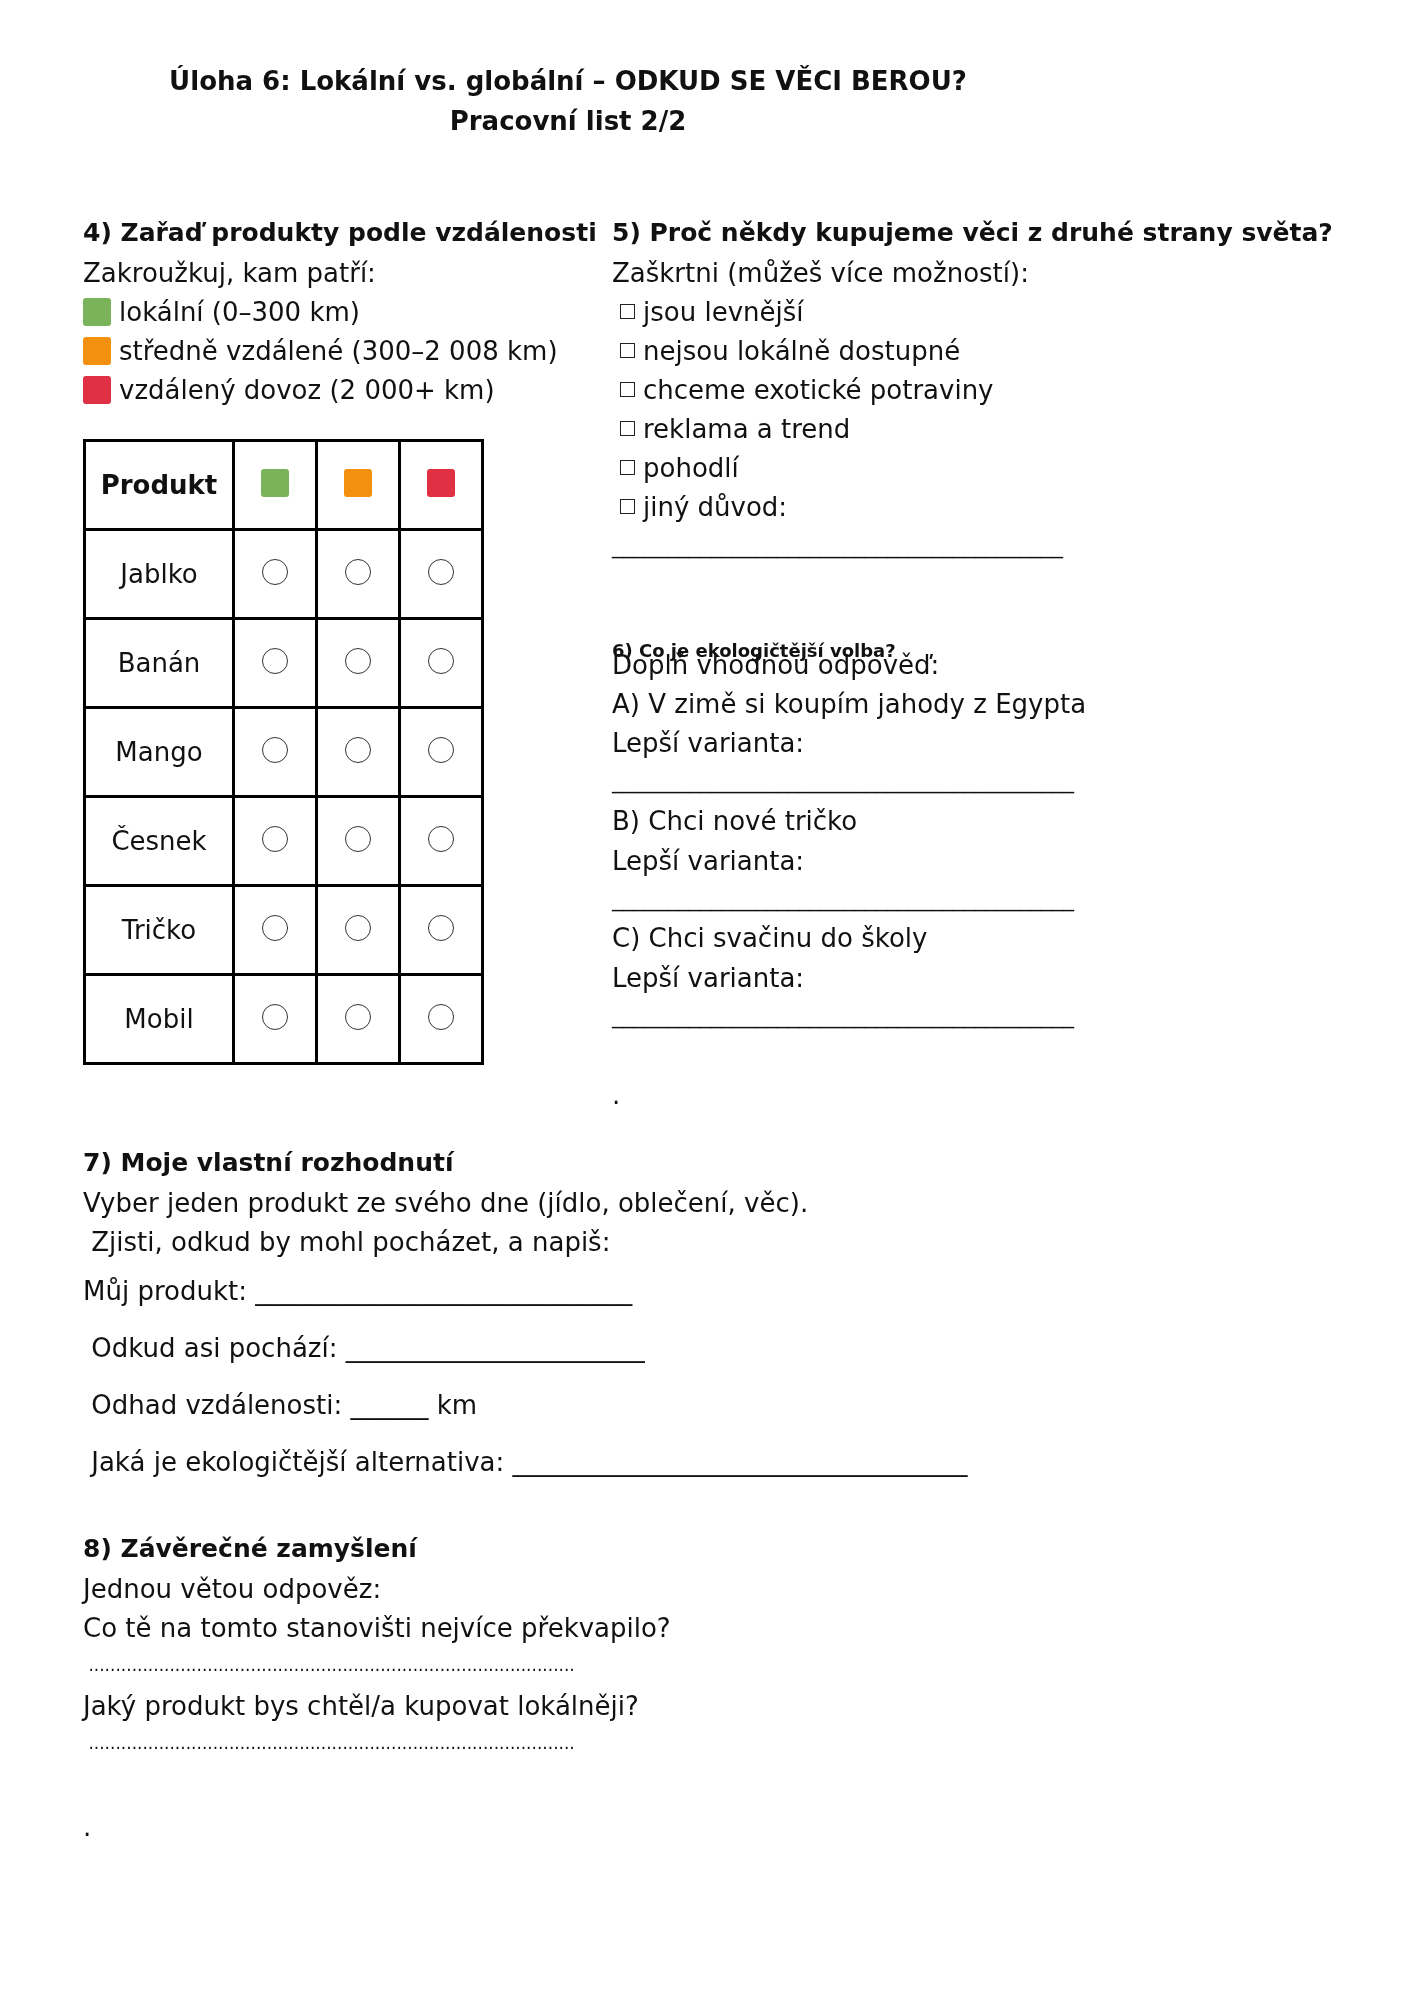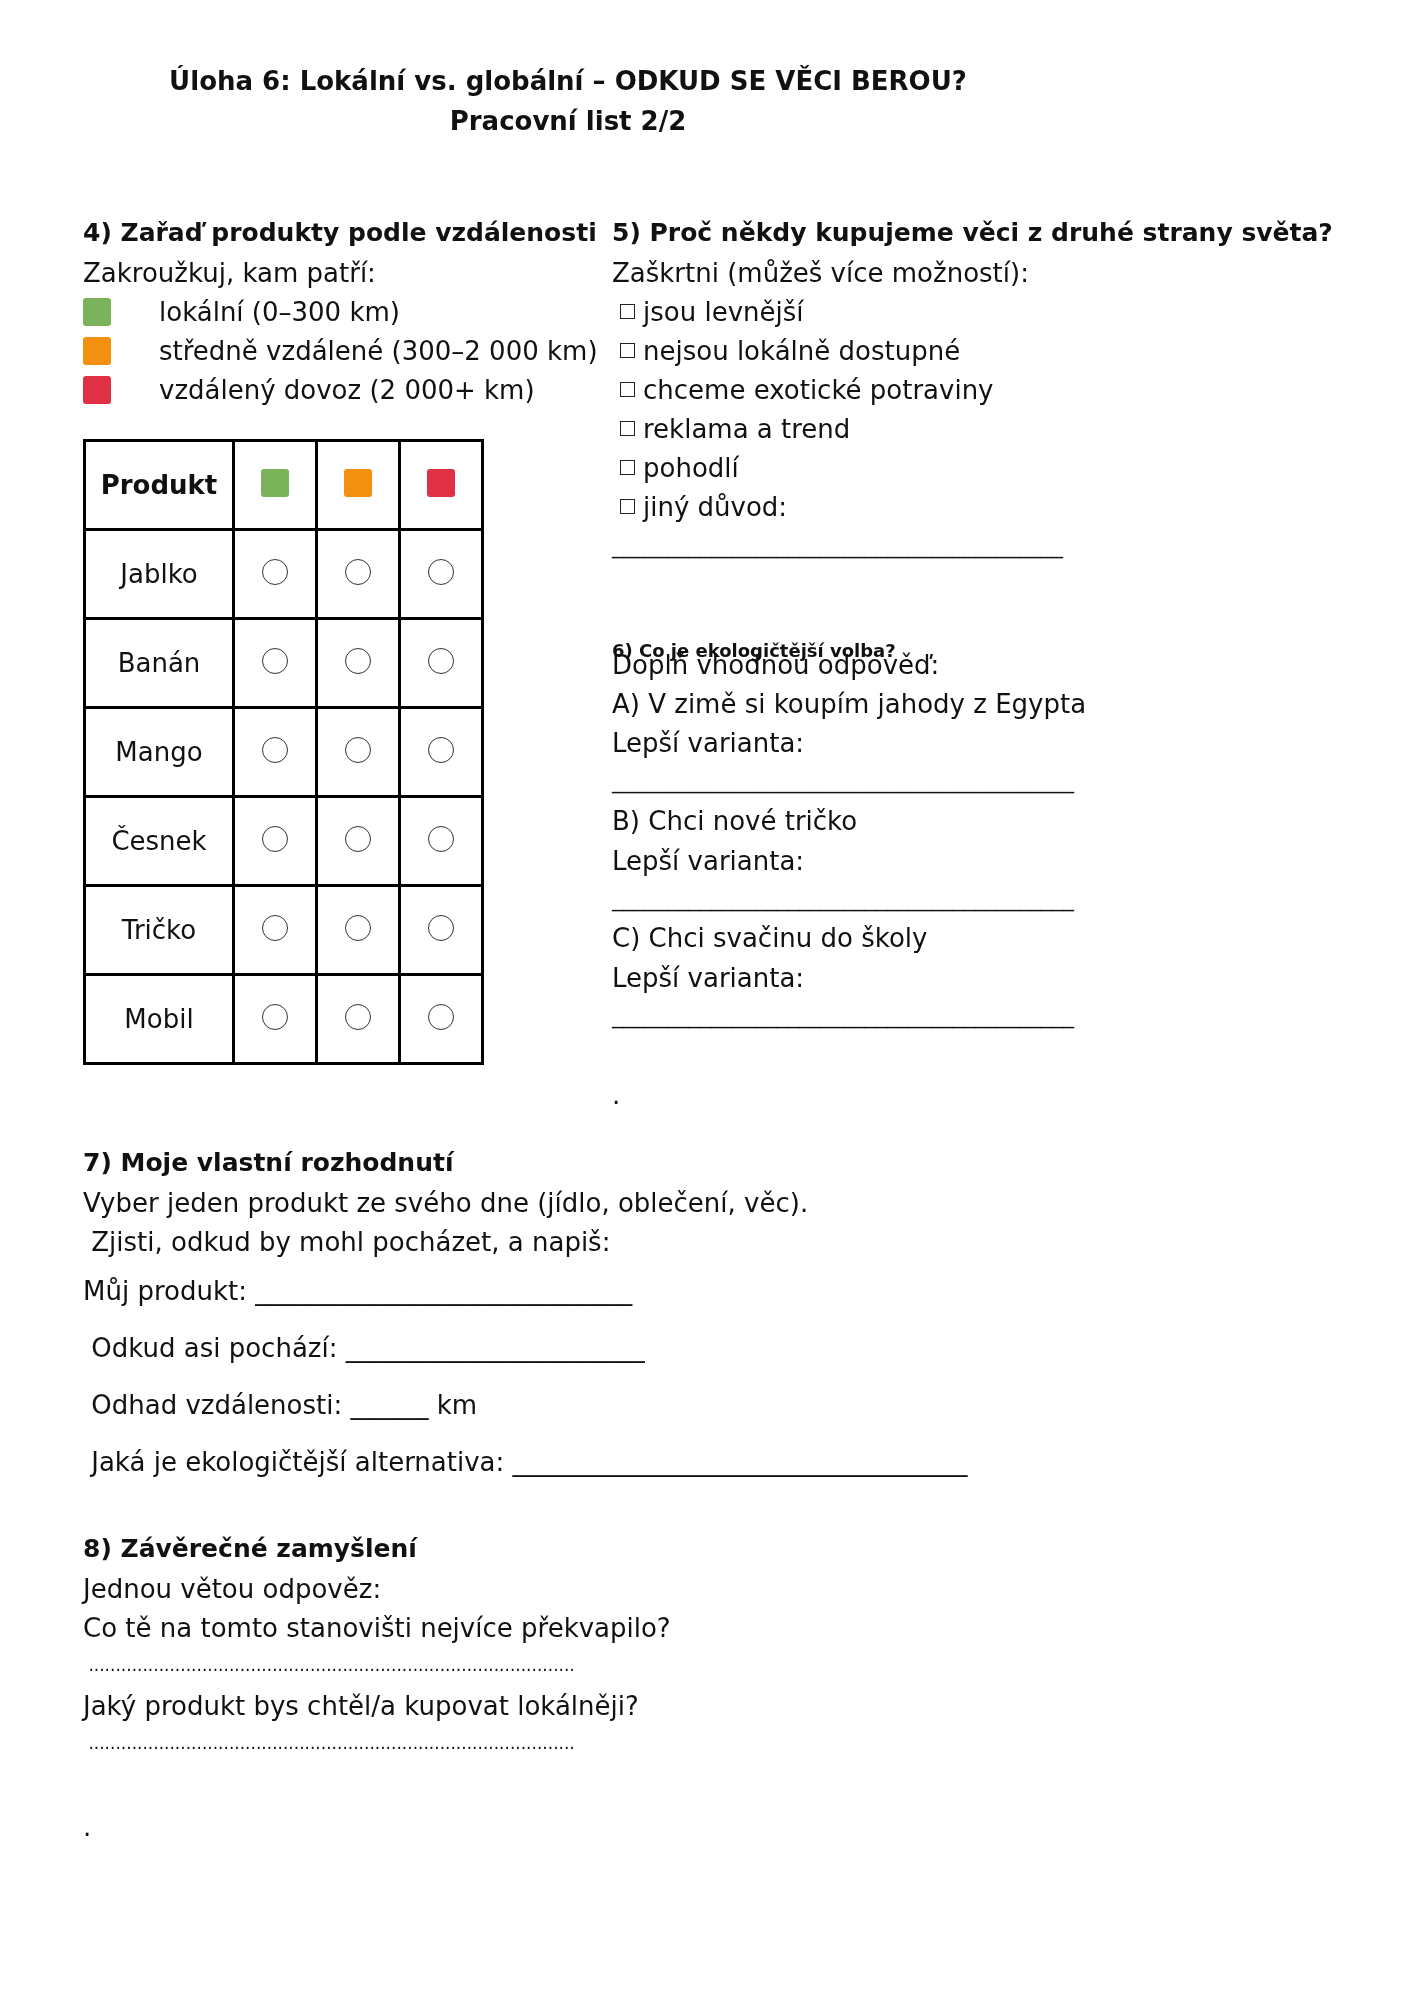--- a/index.html
+++ b/index.html
@@ -2,21 +2,21 @@
 <html><head>
 <meta charset="utf-8">
 <style>
   html, body { margin: 0; padding: 0; background: #ffffff; }
   body { width: 1414px; height: 2000px; position: relative; overflow: hidden;
          font-family: "DejaVu Sans", sans-serif; color: #111; }
   .abs { position: absolute; white-space: nowrap; }
   .title { left: 0; width: 1136px; text-align: center; font-weight: bold; font-size: 26px; }
   .h { font-weight: bold; font-size: 26px; }
   .t { font-size: 26px; }
-  .legend-item { display: flex; align-items: center; gap: 40px; }
+  .legend-item { display: flex; align-items: center; }
   .sw { width: 28px; height: 28px; border-radius: 3px; margin-right: 8px; display: inline-block; }
   .cb { display: inline-block; width: 13px; height: 13px; border: 1.5px solid #222; margin-right: 8px; vertical-align: middle; position: relative; top: -2px; }
 
   table.grid { position: absolute; left: 83px; top: 439px; border-collapse: collapse; padding-left: 45px; }
   table.grid td { border: 3px solid #000; text-align: center; vertical-align: middle; padding: 0; }
   table.grid td.name { width: 146px; height: 86px; font-size: 26px; }
   table.grid td.c { width: 80px; height: 86px; }
   table.grid td.hdr { font-weight: bold; }
   .radio { display: inline-block; width: 24px; height: 24px; border: 1.5px solid #333; border-radius: 50%; }
   .hsw { display: inline-block; width: 28px; height: 28px; border-radius: 3px; }
@@ -28,21 +28,21 @@
 <div class="abs title" style="top:106px;">Pracovní list 2/2</div>
 
 <div class="abs h" style="left:83px; top:218px; font-size:25px;">4) Zařaď produkty podle vzdálenosti</div>
 <div class="abs t" style="left:83px; top:258px;">Zakroužkuj, kam patří:</div>
 <div class="abs legend-item t" style="left:83px; top:297px;">
   <span class="sw" style="background:#7BB35A;"></span>
   <span>lokální (0–300 km)</span>
 </div>
 <div class="abs legend-item t" style="left:83px; top:336px;">
   <span class="sw" style="background:#F4900F;"></span>
-  <span>středně vzdálené (300–2 000 km)</span>
+  <span>středně vzdálené (300–2 008 km)</span>
 </div>
 <div class="abs legend-item t" style="left:83px; top:375px;">
   <span class="sw" style="background:#E03044;"></span>
   <span>vzdálený dovoz (2 000+ km)</span>
 </div>
 
 <table class="grid">
   <tbody>
       <tr>
     <td class="name hdr">Produkt</td>

